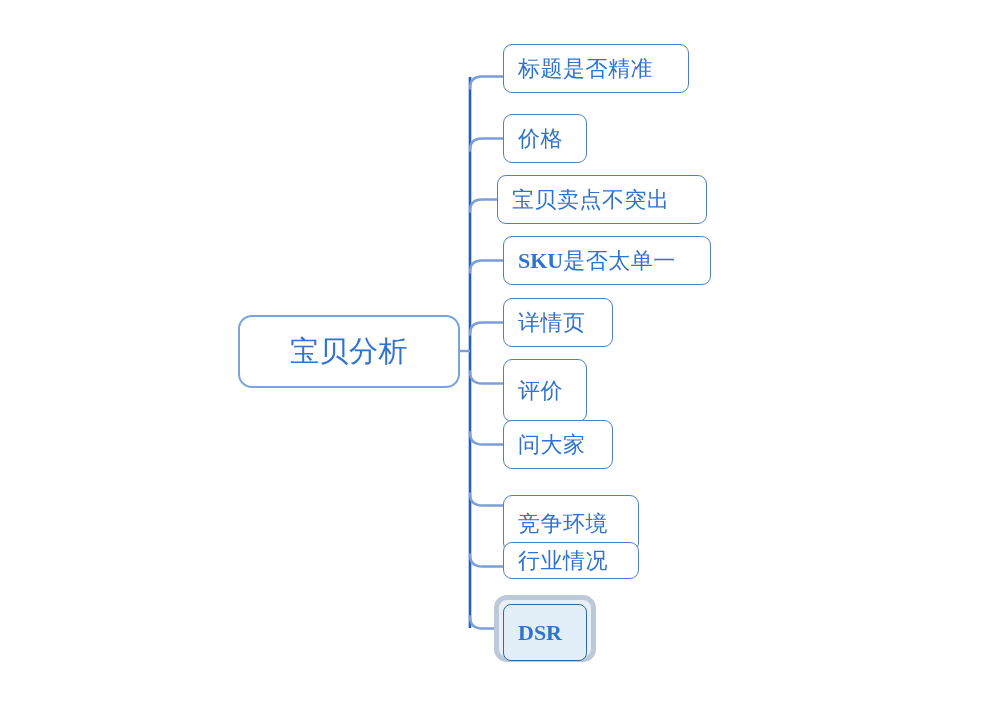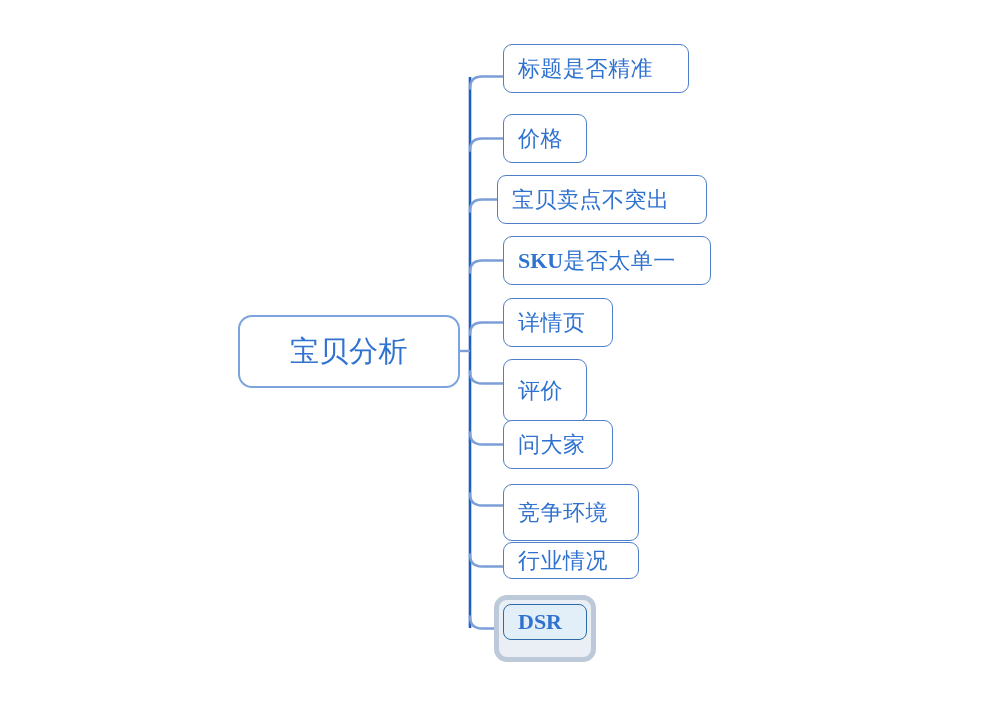--- a/index.html
+++ b/index.html
@@ -113,23 +113,23 @@
     </div>
     <div class="node node-child" style="left: 503px; top: 298px; width: 110px; height: 49px;">
       <span class="label">详情页</span>
     </div>
     <div class="node node-child" style="left: 503px; top: 359px; width: 84px; height: 63px;">
       <span class="label">评价</span>
     </div>
     <div class="node node-child" style="left: 503px; top: 420px; width: 110px; height: 49px;">
       <span class="label">问大家</span>
     </div>
-    <div class="node node-child" style="left: 503px; top: 484px; width: 136px; height: 57px;">
+    <div class="node node-child" style="left: 503px; top: 495px; width: 136px; height: 57px;">
       <span class="label">竞争环境</span>
     </div>
     <div class="node node-child" style="left: 503px; top: 542px; width: 136px; height: 37px;">
       <span class="label">行业情况</span>
     </div>
     <div class="sel-halo" style="left: 494px; top: 595px; width: 102px; height: 67px;"></div>
-    <div class="node node-child node-selected" style="left: 503px; top: 604px; width: 84px; height: 36px;">
+    <div class="node node-child node-selected" style="left: 503px; top: 604px; width: 84px; height: 57px;">
       <span class="label mono-serif">DSR</span>
     </div>
   </div>
 
 </body></html>

